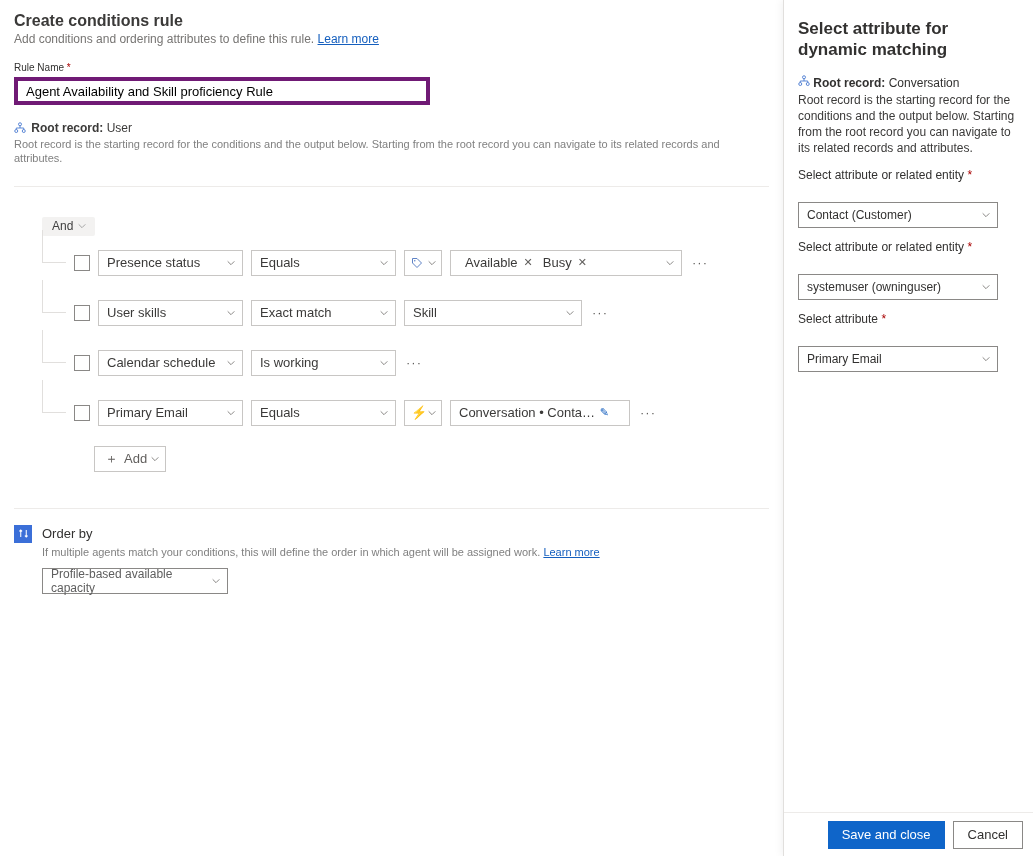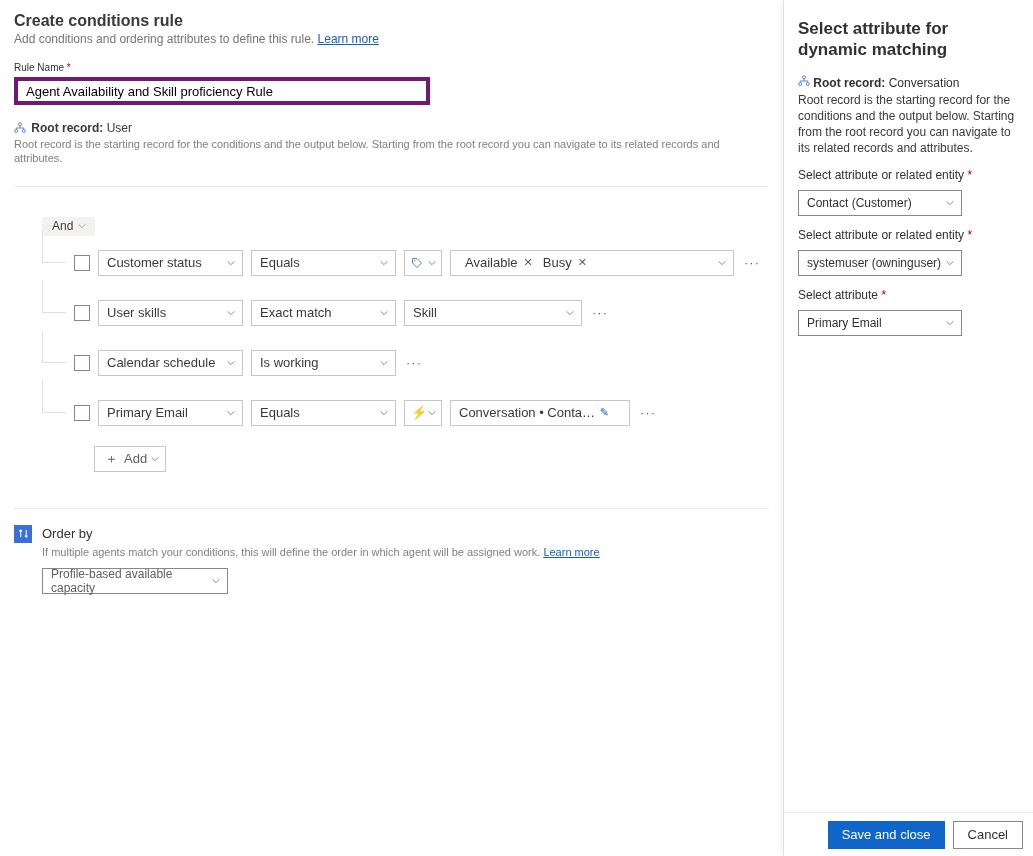--- a/index.html
+++ b/index.html
@@ -30,40 +30,40 @@
 .rules { margin-left: 28px; }
 .rule-row { display: flex; align-items: center; gap: 8px; position: relative; padding: 14px 0 0 0; }
 .row-stub { width: 24px; height: 1px; background: #e1dfdd; position: relative; }
 .row-stub::before { content: ''; position: absolute; left: 0; top: -32px; bottom: 0; width: 1px; background: #e1dfdd; }
 .cbx { width: 16px; height: 16px; border: 1px solid #8a8886; background: #fff; display: inline-block; flex: 0 0 16px; }
 .sel { height: 26px; border: 1px solid #c8c6c4; background: #fff; display: flex; align-items: center; padding: 0 20px 0 8px; font-size: 13px; color: #3b3a39; position: relative; cursor: pointer; }
 .sel .chev { position: absolute; right: 6px; top: 7px; }
 .w-attr { width: 145px; }
 .w-op { width: 145px; }
 .w-valtype { width: 38px; padding: 0 6px; }
-.w-val { width: 284px; }
+.w-val { width: 232px; }
 .w-val-sm { width: 178px; }
 .ellips { width: 20px; text-align: center; color: #605e5c; cursor: pointer; letter-spacing: 1px; }
 
 .tag { display: inline-flex; align-items: center; gap: 6px; padding: 0 4px 0 6px; height: 18px; font-size: 13px; color: #3b3a39; }
 .tag-x { color: #605e5c; font-size: 11px; cursor: pointer; }
 
 .add-btn { margin: 20px 0 0 52px; display: inline-flex; align-items: center; gap: 6px; height: 26px; border: 1px solid #c8c6c4; padding: 0 18px 0 10px; font-size: 13px; color: #605e5c; background: #fff; cursor: pointer; position: relative; }
 
 .order-help { font-size: 11px; color: #808080; margin-top: 3px; }
 .order-help a { color: #155fbe; text-decoration: underline; }
 .order-sel { width: 186px; height: 26px; border: 1px solid #8a8886; background: #fff; margin-top: 10px; display: flex; align-items: center; padding: 0 8px; font-size: 12px; color: #5e5e5e; position: relative; cursor: pointer; }
 
 .side { position: absolute; right: 0; top: 0; width: 250px; height: 856px; border-left: 1px solid #e1dfdd; box-shadow: -2px 0 8px rgba(0,0,0,0.05); background: #fff; display: flex; flex-direction: column; }
 .side-body { padding: 18px 14px 0 14px; flex: 1; overflow: auto; }
 .side-title { font-size: 17px; font-weight: 600; color: #323130; line-height: 1.25; }
 .side-root { margin-top: 14px; font-size: 12px; }
 .side-root-help { font-size: 12px; color: #3b3a39; margin-top: 2px; line-height: 1.35; }
 .side-sel-label { font-size: 12px; margin-top: 12px; color: #323130; }
-.side-sel { width: 164px; height: 26px; border: 1px solid #8a8886; margin-top: 8px; display: flex; align-items: center; padding: 0 8px; font-size: 12px; color: #323130; position: relative; background: #fff; cursor: pointer; }
+.side-sel { width: 200px; height: 26px; border: 1px solid #8a8886; margin-top: 20px; display: flex; align-items: center; padding: 0 8px; font-size: 12px; color: #323130; position: relative; background: #fff; cursor: pointer; }
 .side-sel .chev { position: absolute; right: 6px; top: 7px; }
 
 .side-foot { height: 44px; border-top: 1px solid #edebe9; display: flex; align-items: center; justify-content: flex-end; gap: 8px; padding: 0 10px; }
 .btn-primary { background: #0f65c9; color: #fff; border: none; height: 28px; padding: 0 14px; font-size: 13px; cursor: pointer; }
 .btn-sec { background: #fff; color: #323130; border: 1px solid #8a8886; height: 28px; padding: 0 14px; font-size: 13px; cursor: pointer; }
 
 .chev-svg { width: 10px; height: 10px; }
 .pencil { color: #155fbe; font-size: 11px; margin-left: 4px; }
 .bolt { color: #2a6fd1; }
 </style>
@@ -105,21 +105,21 @@
           <path d="M2 4 L6 8 L10 4" fill="none" stroke="#a6a6a6" stroke-width="1.2"></path>
         </svg>
     </div>
 
     <div class="rules">
       
       <div class="rule-row">
         <span class="row-stub"></span>
         <span class="cbx"></span>
         <div class="sel w-attr">
-            <span>Customer status</span>
+            <span>Presence status</span>
             <svg class="chev chev-svg" viewBox="0 0 12 12">
               <path d="M2 4 L6 8 L10 4" fill="none" stroke="#8a8886" stroke-width="1.2"></path>
             </svg>
           </div>
         <div class="sel w-op">
             <span>Equals</span>
             <svg class="chev chev-svg" viewBox="0 0 12 12">
               <path d="M2 4 L6 8 L10 4" fill="none" stroke="#8a8886" stroke-width="1.2"></path>
             </svg>
           </div>

